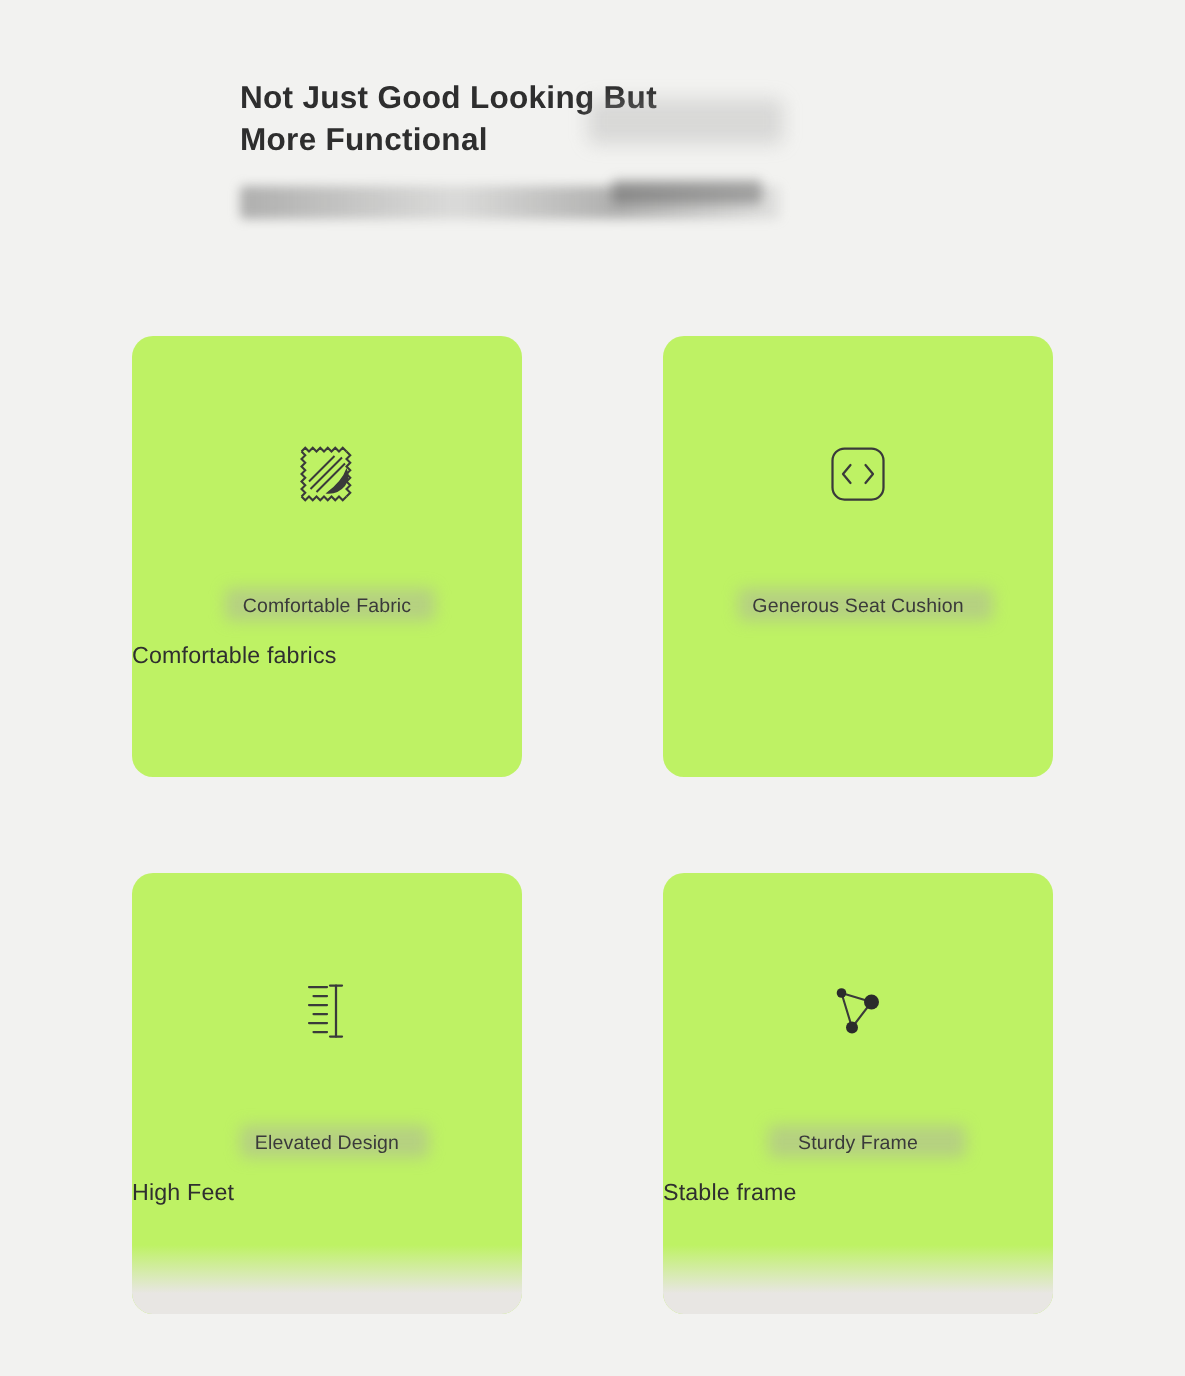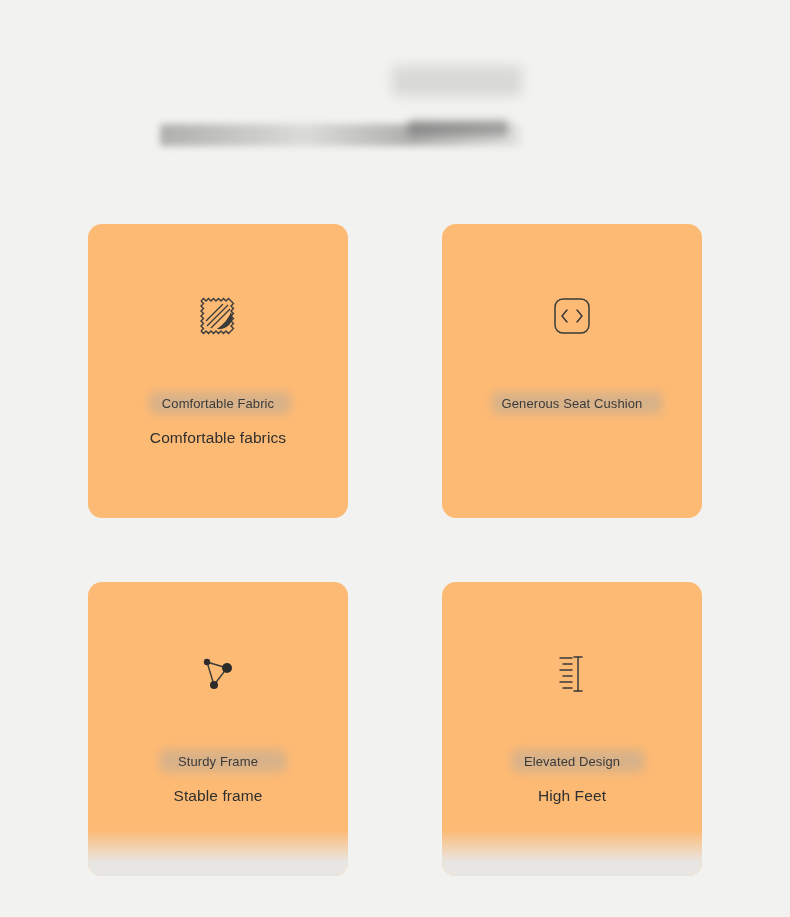--- a/index.html
+++ b/index.html
@@ -99,21 +99,21 @@
     top: 224px;
     width: 614px;
     display: grid;
     grid-template-columns: 260px 260px;
     grid-column-gap: 94px;
     grid-row-gap: 64px;
   }
   .card {
     width: 260px;
     height: 294px;
-    background: #fdba74;
+    background: #bef264;
     border-radius: 14px;
     position: relative;
     box-sizing: border-box;
     overflow: hidden;
   }
   .card-icon {
     position: absolute;
     left: 0;
     right: 0;
     top: 62px;
@@ -132,21 +132,21 @@
     text-align: center;
     font-size: 13px;
     color: #3a3a3a;
     letter-spacing: 0.1px;
   }
   .card-title {
     position: absolute;
     left: 0;
     right: 0;
     top: 205px;
-    text-align: center;
+    text-align: left;
     font-size: 15.5px;
     color: #2f2f2f;
     letter-spacing: 0.1px;
   }
   
   .label-smudge {
     position: absolute;
     top: 168px;
     height: 22px;
     background: rgba(170,168,164,0.45);
@@ -170,20 +170,24 @@
 </head>
 <body>
 
 <div class="page">
 
   <div class="header">
     <div class="header-inner">
       <div class="smudge-a"></div>
       <div class="smudge-b"></div>
       <div class="smudge-c"></div>
+      <div class="headline">
+        <span class="headline-line">Not Just Good Looking But</span>
+        <span class="headline-line">More Functional</span>
+      </div>
     </div>
   </div>
 
   <div class="grid">
 
     <div class="card">
       <div class="card-icon">
         <svg width="42" height="42" viewBox="0 0 42 42" fill="none" stroke="#3a3a3a" stroke-width="1.4">
           <path d="M4 6 l2.5 2.5 L4 11 l2.5 2.5 L4 16 l2.5 2.5 L4 21 l2.5 2.5 L4 26 l2.5 2.5 L4 31 l2.5 2.5 L4 36"></path>
           <path d="M4 6 l2.5 -2.5 L9 6 l2.5 -2.5 L14 6 l2.5 -2.5 L19 6 l2.5 -2.5 L24 6 l2.5 -2.5 L29 6 l2.5 -2.5 L34 6"></path>
@@ -203,35 +207,20 @@
     <div class="card">
       <div class="card-icon">
         <svg width="40" height="40" viewBox="0 0 40 40" fill="none" stroke="#3a3a3a" stroke-width="1.5">
           <rect x="3" y="3" width="34" height="34" rx="8"></rect>
           <path d="M15 14 L10 20 L15 26" stroke-linecap="round" stroke-linejoin="round"></path>
           <path d="M25 14 L30 20 L25 26" stroke-linecap="round" stroke-linejoin="round"></path>
         </svg>
       </div>
       <div class="label-smudge"></div>
       <div class="card-label">Generous Seat Cushion</div>
-    </div>
-
-    <div class="card">
-      <div class="card-icon">
-        <svg width="44" height="40" viewBox="0 0 44 40" fill="none" stroke="#3a3a3a" stroke-width="1.4">
-          <path d="M11 8 L31 14 L18 31 Z" stroke-linejoin="round"></path>
-          <circle cx="11" cy="8" r="3.2" fill="#2b2b2b" stroke="none"></circle>
-          <circle cx="31" cy="14" r="5" fill="#2b2b2b" stroke="none"></circle>
-          <circle cx="18" cy="31" r="4" fill="#2b2b2b" stroke="none"></circle>
-        </svg>
-      </div>
-      <div class="label-smudge"></div>
-      <div class="card-label">Sturdy Frame</div>
-      <div class="card-title">Stable frame</div>
-      <div class="soft-bottom"></div>
     </div>
 
     <div class="card">
       <div class="card-icon">
         <svg width="40" height="42" viewBox="0 0 40 42" fill="none" stroke="#3a3a3a" stroke-width="1.5">
           <path d="M8 5 L20 5" stroke-linecap="round"></path>
           <path d="M11 11 L20 11" stroke-linecap="round"></path>
           <path d="M8 17 L20 17" stroke-linecap="round"></path>
           <path d="M11 23 L20 23" stroke-linecap="round"></path>
           <path d="M8 29 L20 29" stroke-linecap="round"></path>
@@ -240,14 +229,29 @@
           <path d="M22 4 L30 4" stroke-linecap="round"></path>
           <path d="M22 38 L30 38" stroke-linecap="round"></path>
         </svg>
       </div>
       <div class="label-smudge"></div>
       <div class="card-label">Elevated Design</div>
       <div class="card-title">High Feet</div>
       <div class="soft-bottom"></div>
     </div>
 
+    <div class="card">
+      <div class="card-icon">
+        <svg width="44" height="40" viewBox="0 0 44 40" fill="none" stroke="#3a3a3a" stroke-width="1.4">
+          <path d="M11 8 L31 14 L18 31 Z" stroke-linejoin="round"></path>
+          <circle cx="11" cy="8" r="3.2" fill="#2b2b2b" stroke="none"></circle>
+          <circle cx="31" cy="14" r="5" fill="#2b2b2b" stroke="none"></circle>
+          <circle cx="18" cy="31" r="4" fill="#2b2b2b" stroke="none"></circle>
+        </svg>
+      </div>
+      <div class="label-smudge"></div>
+      <div class="card-label">Sturdy Frame</div>
+      <div class="card-title">Stable frame</div>
+      <div class="soft-bottom"></div>
+    </div>
+
   </div>
 </div>
 
 </body></html>

